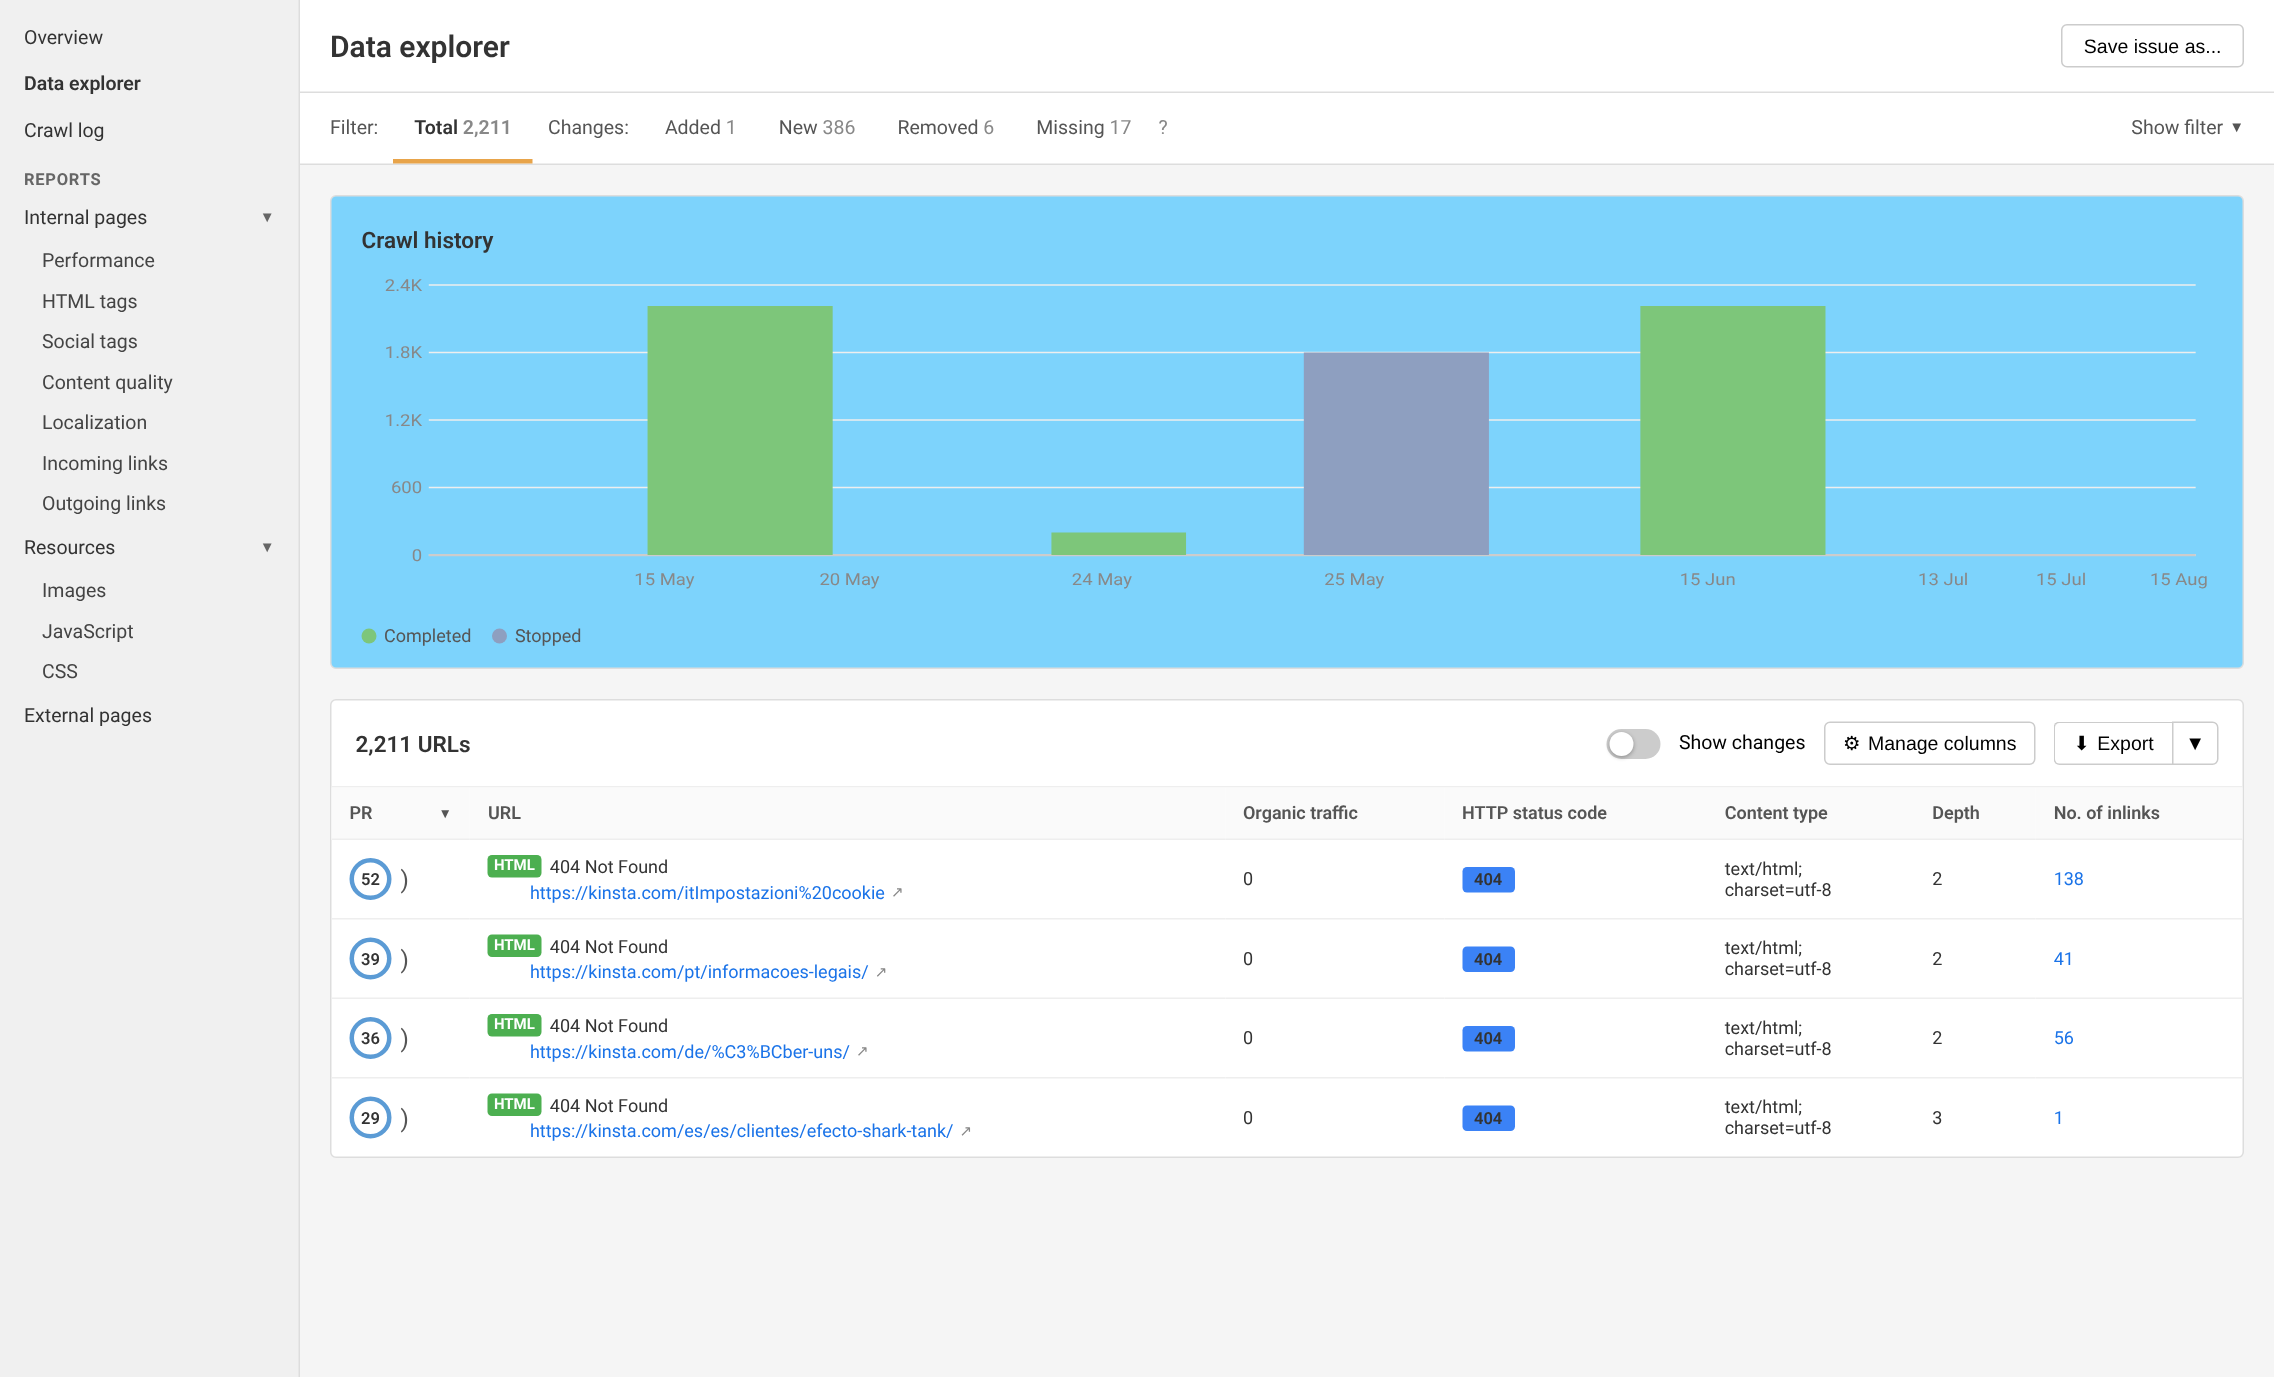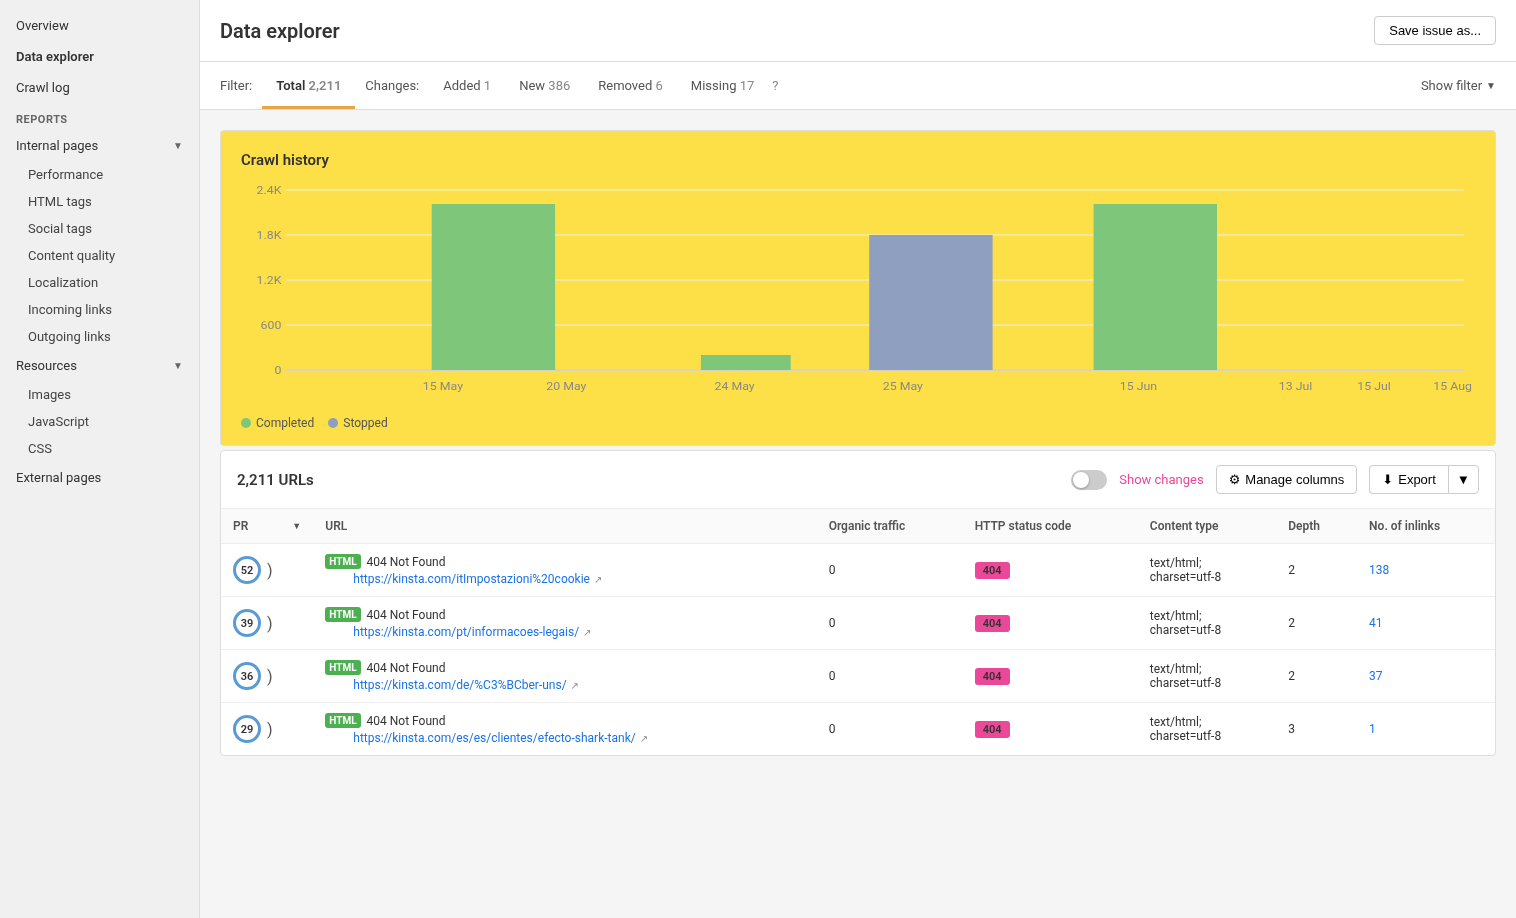--- a/index.html
+++ b/index.html
@@ -29,52 +29,52 @@
     .filter-item.active::after { content: ''; position: absolute; bottom: 0; left: 0; right: 0; height: 3px; background: #e8a44a; }
     .filter-item .filter-count { color: #888; }
     .filter-changes-label { padding: 16px 10px; color: #555; }
     .filter-spacer { flex: 1; }
     .show-filter-btn { display: flex; align-items: center; gap: 4px; padding: 16px 0; cursor: pointer; color: #555; font-size: 13px; }
 
     
     #content { flex: 1; overflow-y: auto; padding: 20px; background: #f5f5f5; }
 
     
-    .chart-card { background: #fde047; border: 1px solid #ddd; border-radius: 4px; padding: 20px; margin-bottom: 4px; }
+    .chart-card { background: #7dd3fc; border: 1px solid #ddd; border-radius: 4px; padding: 20px; margin-bottom: 20px; }
     .chart-title { font-size: 15px; font-weight: 600; margin-bottom: 16px; }
     .chart-area { position: relative; height: 240px; }
     .chart-svg { width: 100%; height: 220px; }
     .chart-legend { display: flex; gap: 14px; margin-top: 8px; align-items: center; }
     .legend-dot { width: 10px; height: 10px; border-radius: 50%; display: inline-block; margin-right: 5px; }
     .legend-item { display: flex; align-items: center; font-size: 12px; color: #555; }
 
     
     .table-card { background: #fff; border: 1px solid #ddd; border-radius: 4px; padding: 0; }
     .table-header { display: flex; align-items: center; padding: 14px 16px; border-bottom: 1px solid #eee; gap: 12px; }
     .table-title { font-size: 15px; font-weight: 600; flex: 1; }
     .toggle-switch { width: 36px; height: 20px; background: #ccc; border-radius: 10px; position: relative; cursor: pointer; }
     .toggle-knob { width: 16px; height: 16px; background: #fff; border-radius: 50%; position: absolute; top: 2px; left: 2px; box-shadow: 0 1px 3px rgba(0,0,0,0.3); }
-    .show-changes-label { color: #ec4899; font-size: 13px; }
+    .show-changes-label { color: #000000; font-size: 13px; }
     .manage-cols-btn { display: flex; align-items: center; gap: 5px; border: 1px solid #ccc; background: #fff; padding: 6px 12px; border-radius: 4px; cursor: pointer; font-size: 13px; }
     .export-btn-group { display: flex; align-items: stretch; }
     .export-btn { display: flex; align-items: center; gap: 5px; border: 1px solid #ccc; background: #fff; padding: 6px 12px; border-radius: 4px 0 0 4px; cursor: pointer; font-size: 13px; border-right: none; }
     .export-dropdown { border: 1px solid #ccc; background: #fff; padding: 6px 8px; border-radius: 0 4px 4px 0; cursor: pointer; display: flex; align-items: center; }
 
     
     .data-table { width: 100%; border-collapse: collapse; }
     .data-table th { padding: 10px 12px; text-align: left; font-size: 12px; font-weight: 600; color: #555; border-bottom: 1px solid #eee; background: #fafafa; }
     .data-table td { padding: 10px 12px; border-bottom: 1px solid #eee; vertical-align: middle; font-size: 12px; }
     .data-table tr:last-child td { border-bottom: none; }
     .pr-cell { display: flex; align-items: center; gap: 6px; }
     .pr-circle { width: 28px; height: 28px; border-radius: 50%; border: 3px solid #5b9bd5; display: flex; align-items: center; justify-content: center; font-size: 11px; font-weight: 600; color: #333; position: relative; flex-shrink: 0; }
     .html-badge { background: #4caf50; color: #fff; font-size: 10px; font-weight: 700; padding: 2px 4px; border-radius: 3px; }
     .url-cell { display: flex; flex-direction: column; gap: 3px; }
     .url-status { color: #333; font-size: 12px; }
     .url-link { color: #1a73e8; text-decoration: none; font-size: 12px; display: flex; align-items: center; gap: 4px; margin-left: 28px; }
-    .status-404 { background: #ec4899; color: #333; padding: 2px 8px; border-radius: 3px; font-size: 11px; font-weight: 600; }
+    .status-404 { background: #3b82f6; color: #333; padding: 2px 8px; border-radius: 3px; font-size: 11px; font-weight: 600; }
     .inlink-count { color: #1a73e8; cursor: pointer; text-align: right; }
     .ext-icon { color: #888; font-size: 10px; }
     .th-sort { display: flex; align-items: center; gap: 15px; cursor: pointer; justify-content: space-between; }
     .sort-arrow { font-size: 9px; }
   </style>
 </head>
 <body>
 
 <div id="sidebar">
   <div class="sidebar-item">
@@ -321,21 +321,21 @@
           <span class="html-badge">HTML</span>
           <span class="url-status">404 Not Found</span>
         </div>
         <a class="url-link" href="#">https://kinsta.com/de/%C3%BCber-uns/ <span class="ext-icon">↗</span></a>
       </div>
     </td>
               <td>0</td>
               <td><span class="status-404">404</span></td>
               <td>text/html;<br>charset=utf-8</td>
               <td>2</td>
-              <td><span class="inlink-count" style="color:#1a73e8">37</span></td>
+              <td><span class="inlink-count" style="color:#1a73e8">56</span></td>
             </tr>
             <tr>
               <td>
       <div class="pr-cell">
         <div class="pr-circle">
           <span>29</span>
         </div>
         <span style="color:#555;font-size:16px;">)</span>
       </div>
     </td>

